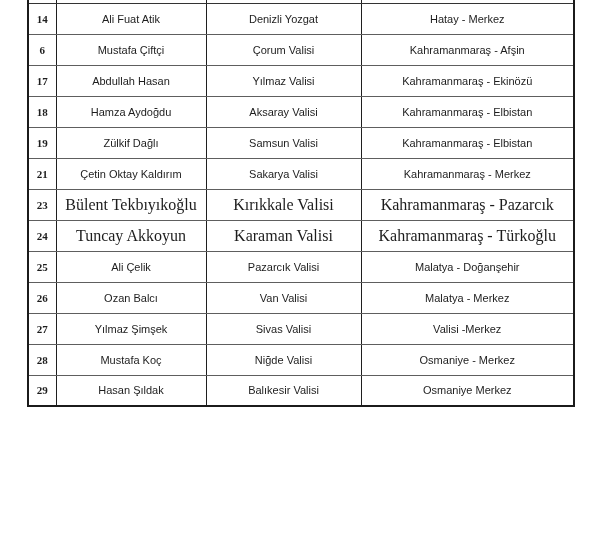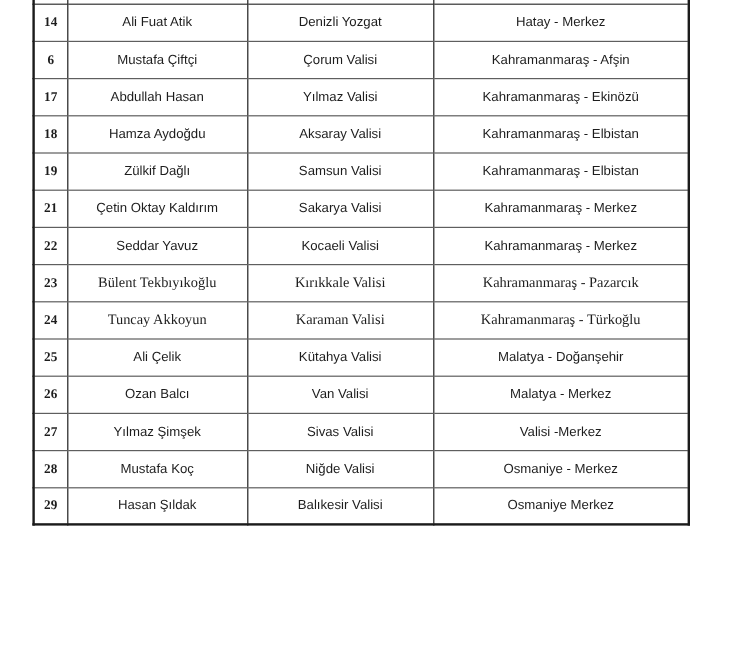--- a/index.html
+++ b/index.html
@@ -52,21 +52,21 @@
   td.num {
     font-family: "Liberation Serif", serif;
     font-weight: bold;
     font-size: 12px;
   }
   td.loc { font-weight: normal; }
   tr.serif td.name,
   tr.serif td.title,
   tr.serif td.loc {
     font-family: "Liberation Serif", serif;
-    font-size: 12px;
+    font-size: 16px;
   }
 </style>
 </head>
 <body>
 
 <div class="page">
   <table class="gov-table">
     <colgroup>
       <col style="width:28px">
       <col style="width:150px">
@@ -110,42 +110,36 @@
         <td class="name">Zülkif Dağlı</td>
         <td class="title">Samsun Valisi</td>
         <td class="loc">Kahramanmaraş - Elbistan</td>
       </tr>
       <tr class="data-row">
         <td class="num">21</td>
         <td class="name">Çetin Oktay Kaldırım</td>
         <td class="title">Sakarya Valisi</td>
         <td class="loc">Kahramanmaraş - Merkez</td>
       </tr>
-      <tr class="data-row">
-        <td class="num">22</td>
-        <td class="name">Seddar Yavuz</td>
-        <td class="title">Kocaeli Valisi</td>
-        <td class="loc">Kahramanmaraş - Merkez</td>
-      </tr>
       <tr class="data-row serif">
         <td class="num">23</td>
         <td class="name">Bülent Tekbıyıkoğlu</td>
         <td class="title">Kırıkkale Valisi</td>
         <td class="loc">Kahramanmaraş - Pazarcık</td>
       </tr>
       <tr class="data-row serif">
         <td class="num">24</td>
         <td class="name">Tuncay Akkoyun</td>
         <td class="title">Karaman Valisi</td>
         <td class="loc">Kahramanmaraş - Türkoğlu</td>
       </tr>
       <tr class="data-row">
         <td class="num">25</td>
         <td class="name">Ali Çelik</td>
-        <td class="title">Kütahya Valisi</td>
+        <td class="title">Pazarcık Valisi</td>
         <td class="loc">Malatya - Doğanşehir</td>
       </tr>
       <tr class="data-row">
         <td class="num">26</td>
         <td class="name">Ozan Balcı</td>
         <td class="title">Van Valisi</td>
         <td class="loc">Malatya - Merkez</td>
       </tr>
       <tr class="data-row">
         <td class="num">27</td>

